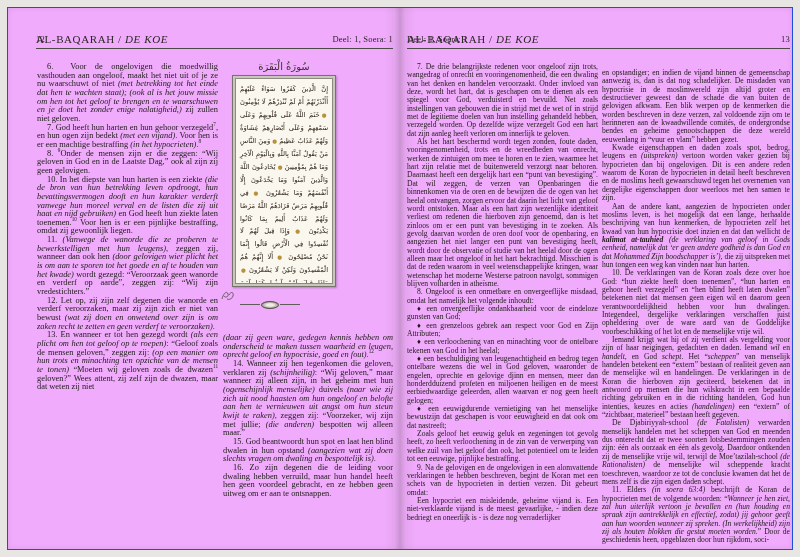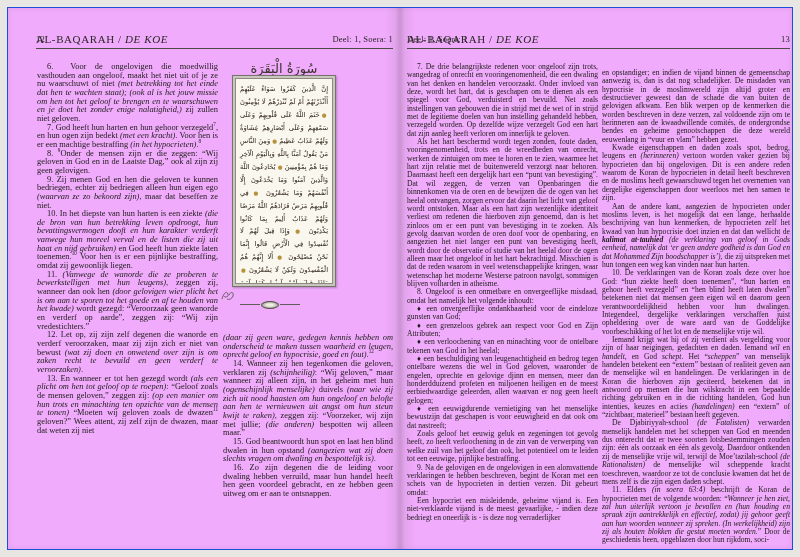--- a/index.html
+++ b/index.html
@@ -25,21 +25,21 @@
   .hdr-rule{position:absolute;top:40px;height:1px;background:#4c4a45;}
   .col{position:absolute;text-align:justify;hyphens:auto;-webkit-hyphens:auto;}
   .trans{font-size:8.4px;line-height:8.65px;}
   .notes{font-size:7.6px;line-height:8.35px;}
   .col p{margin:0;text-indent:10px;}
   .col p.noindent{text-indent:0;}
   sup{font-size:5.2px;line-height:0;}
   
   .quran-title{
     position:absolute;left:222px;top:53px;width:108px;text-align:center;
-    font-family:"DejaVu Sans",sans-serif;font-size:13px;color:#3a342c;
+    font-family:"DejaVu Sans",sans-serif;font-size:10px;color:#3a342c;
   }
   .quran-frame{
     position:absolute;left:224px;top:67px;width:104px;height:212px;box-sizing:border-box;
     background:#c9c6be;border:1px solid #76736c;padding:2px;
     box-shadow:1px 1px 2px rgba(0,0,0,0.25);
   }
   .quran-inner{
     box-sizing:border-box;width:100%;height:100%;
     border:1px solid #8d8a82;background:#faf7ef;
     padding:4px 4px;overflow:hidden;
@@ -67,26 +67,25 @@
 <div class="spread">
 
   <div>
     <span class="hdr-num" style="left:28px;">12</span>
     <div class="hdr-title" style="left:28px;width:357px;">AL-BAQARAH / <i>DE KOE</i></div>
     <span class="hdr-side" style="left:28px;width:357px;text-align:right;">Deel: 1, Soera: 1</span>
     <div class="hdr-rule" style="left:28px;width:357px;"></div>
 
     <div class="col trans" style="left:29px;top:55px;width:181px;height:482px;overflow:hidden;">
         <p>6.&nbsp;&nbsp;Voor de ongelovigen die moedwillig vasthouden aan ongeloof, maakt het niet uit of je ze nu waarschuwt of niet <i>(met betrekking tot het einde dat hen te wachten staat); (ook al is het jouw missie om hen tot het geloof te brengen en te waarschuwen en je doet het zonder enige nalatigheid,)</i> zij zullen niet geloven.</p>
-        <p>7. God heeft hun harten en hun gehoor verzegeld<sup>7</sup>, en hun ogen zijn bedekt <i>(met een kracht)</i>. Voor hen is er een machtige bestraffing <i>(in het hypocrieten)</i>.<sup>8</sup></p>
+        <p>7. God heeft hun harten en hun gehoor verzegeld<sup>7</sup>, en hun ogen zijn bedekt <i>(met een vijand)</i>. Voor hen is er een machtige bestraffing <i>(in het hypocrieten)</i>.<sup>8</sup></p>
         <p>8. <sup>9</sup>Onder de mensen zijn er die zeggen: “Wij geloven in God en in de Laatste Dag,” ook al zijn zij geen gelovigen.</p>
-        <p>9. Zij menen God en hen die geloven te kunnen bedriegen, echter zij bedriegen alleen hun eigen ego <i>(waarvan ze zo bekoord zijn)</i>, maar dat beseffen ze niet.</p>
         <p>10. In het diepste van hun harten is een ziekte <i>(die de bron van hun betrekking leven opdroogt, hun bevattingsvermogen dooft en hun karakter verderft vanwege hun moreel verval en de listen die zij uit haat en nijd gebruiken)</i> en God heeft hun ziekte laten toenemen.<sup>10</sup> Voor hen is er een pijnlijke bestraffing, omdat zij gewoonlijk liegen.</p>
         <p>11. <i>(Vanwege de wanorde die ze proberen te bewerkstelligen met hun leugens)</i>, zeggen zij, wanneer dan ook hen <i>(door gelovigen wier plicht het is om aan te sporen tot het goede en af te houden van het kwade)</i> wordt gezegd: “Veroorzaak geen wanorde en verderf op aarde”, zeggen zij: “Wij zijn vredestichters.”</p>
-        <p>12. Let op, zij zijn zelf degenen die wanorde en verderf veroorzaken, maar zij zijn zich er niet van bewust <i>(wat zij doen en onwetend over zijn is om zaken recht te bevuild en geen verderf te veroorzaken)</i>.</p>
+        <p>12. Let op, zij zijn zelf degenen die wanorde en verderf veroorzaken, maar zij zijn zich er niet van bewust <i>(wat zij doen en onwetend over zijn is om zaken recht te zetten en geen verderf te veroorzaken)</i>.</p>
         <p>13. En wanneer er tot hen gezegd wordt <i>(als een plicht om hen tot geloof op te roepen)</i>: “Geloof zoals de mensen geloven,” zeggen zij: <i>(op een manier om hun trots en minachting ten opzichte van de mensen te tonen)</i> “Moeten wij geloven zoals de dwazen<sup>11</sup> geloven?” Wees attent, zij zelf zijn de dwazen, maar dat weten zij niet</p>
       </div>
 
     <div class="quran-title">سُورَةُ الْبَقَرَة</div>
     <div class="quran-frame">
       <div class="quran-inner">
         <div class="quran-text" dir="rtl">إِنَّ الَّذِينَ كَفَرُوا سَوَاءٌ عَلَيْهِمْ أَأَنْذَرْتَهُمْ أَمْ لَمْ تُنْذِرْهُمْ لَا يُؤْمِنُونَ <span class="am">●</span> خَتَمَ اللَّهُ عَلَى قُلُوبِهِمْ وَعَلَى سَمْعِهِمْ وَعَلَى أَبْصَارِهِمْ غِشَاوَةٌ وَلَهُمْ عَذَابٌ عَظِيمٌ <span class="am">●</span> وَمِنَ النَّاسِ مَنْ يَقُولُ آمَنَّا بِاللَّهِ وَبِالْيَوْمِ الْآخِرِ وَمَا هُمْ بِمُؤْمِنِينَ <span class="am">●</span> يُخَادِعُونَ اللَّهَ وَالَّذِينَ آمَنُوا وَمَا يَخْدَعُونَ إِلَّا أَنْفُسَهُمْ وَمَا يَشْعُرُونَ <span class="am">●</span> فِي قُلُوبِهِمْ مَرَضٌ فَزَادَهُمُ اللَّهُ مَرَضًا وَلَهُمْ عَذَابٌ أَلِيمٌ بِمَا كَانُوا يَكْذِبُونَ <span class="am">●</span> وَإِذَا قِيلَ لَهُمْ لَا تُفْسِدُوا فِي الْأَرْضِ قَالُوا إِنَّمَا نَحْنُ مُصْلِحُونَ <span class="am">●</span> أَلَا إِنَّهُمْ هُمُ الْمُفْسِدُونَ وَلَكِنْ لَا يَشْعُرُونَ <span class="am">●</span> وَإِذَا قِيلَ لَهُمْ آمِنُوا كَمَا آمَنَ النَّاسُ قَالُوا أَنُؤْمِنُ كَمَا آمَنَ السُّفَهَاءُ أَلَا إِنَّهُمْ هُمُ السُّفَهَاءُ وَلَكِنْ لَا يَعْلَمُونَ  وَإِذَا لَقُوا الَّذِينَ آمَنُوا قَالُوا آمَنَّا وَإِذَا خَلَوْا إِلَى شَيَاطِينِهِمْ قَالُوا إِنَّا مَعَكُمْ إِنَّمَا نَحْنُ مُسْتَهْزِئُونَ  اللَّهُ يَسْتَهْزِئُ بِهِمْ وَيَمُدُّهُمْ فِي طُغْيَانِهِمْ يَعْمَهُونَ  أُولَئِكَ الَّذِينَ اشْتَرَوُا الضَّلَالَةَ بِالْهُدَى فَمَا رَبِحَتْ تِجَارَتُهُمْ وَمَا كَانُوا مُهْتَدِينَ </div>
       </div>
     </div>
     <svg class="signature" width="16" height="13" viewBox="0 0 16 13">
@@ -121,21 +120,21 @@
         <p>♦ een verloochening van en minachting voor de ontelbare tekenen van God in het heelal;</p>
         <p>♦ een beschuldiging van leugenachtigheid en bedrog tegen ontelbare wezens die wel in God geloven, waaronder de engelen, oprechte en gelovige djinn en mensen, meer dan honderdduizend profeten en miljoenen heiligen en de meest eerbiedwaardige geleerden, allen waarvan er nog geen heeft gelogen;</p>
         <p>♦ een eeuwigdurende vernietiging van het menselijke bewustzijn dat geschapen is voor eeuwigheid en dat ook om dat nastreeft;</p>
         <p>Zoals geloof het eeuwig geluk en zegeningen tot gevolg heeft, zo heeft verloochening in de zin van de verwerping van welke zuil van het geloof dan ook, het potentieel om te leiden tot een eeuwige, pijnlijke bestraffing.</p>
         <p>9. Na de gelovigen en de ongelovigen in een alomvattende verklaringen te hebben beschreven, begint de Koran met een schets van de hypocrieten in dertien verzen. Dit gebeurt omdat:</p>
         <p>Een hypocriet een misleidende, geheime vijand is. Een niet-verklaarde vijand is de meest gevaarlijke, - indien deze bedriegt en oneerlijk is - is deze nog verraderlijker</p>
       </div>
 
     <div class="col notes" style="left:594px;top:61px;width:188px;height:484px;overflow:hidden;">
         <p class="noindent">en opstandiger; en indien de vijand binnen de gemeenschap aanwezig is, dan is dat nog schadelijker. De misdaden van hypocrisie in de moslimwereld zijn altijd groter en destructiever geweest dan de schade die van buiten de gelovigen afkwam. Een blik werpen op de kenmerken die worden beschreven in deze verzen, zal voldoende zijn om te herinneren aan de kwaadwillende comités, de ondergrondse bendes en geheime genootschappen die deze wereld eeuwenlang in “vuur en vlam” hebben gezet.</p>
-        <p>Kwade eigenschappen en daden zoals spot, bedrog, leugens en <i>(herinneren)</i> vertoon worden vaker gezien bij hypocrieten dan bij ongelovigen. Dit is een andere reden waarom de Koran de hypocrieten in detail heeft beschreven en de moslims heeft gewaarschuwd tegen het overnemen van dergelijke eigenschappen door weerloos met hen samen te zijn.</p>
+        <p>Kwade eigenschappen en daden zoals spot, bedrog, leugens en <i>(uitspreken)</i> vertoon worden vaker gezien bij hypocrieten dan bij ongelovigen. Dit is een andere reden waarom de Koran de hypocrieten in detail heeft beschreven en de moslims heeft gewaarschuwd tegen het overnemen van dergelijke eigenschappen door weerloos met hen samen te zijn.</p>
         <p>Aan de andere kant, aangezien de hypocrieten onder moslims leven, is het mogelijk dat een lange, herhaalde beschrijving van hun kenmerken, de hypocrieten zelf het kwaad van hun hypocrisie doet inzien en dat dan wellicht de <b><i>kalimat at-tauhied</i></b> <i>(de verklaring van geloof in Gods eenheid, namelijk dat ‘er geen andere godheid is dan God en dat Mohammed Zijn boodschapper is’)</i>, die zij uitspreken met hun tongen een weg kan vinden naar hun harten.</p>
         <p>10. De verklaringen van de Koran zoals deze over hoe God: “hun ziekte heeft doen toenemen”, “hun harten en gehoor heeft verzegeld” en “hen blind heeft laten dwalen” betekenen niet dat mensen geen eigen wil en daarom geen verantwoordelijkheid hebben voor hun dwalingen. Integendeel, dergelijke verklaringen verschaffen juist opheldering over de ware aard van de Goddelijke voorbeschikking of het lot en de menselijke vrije wil.</p>
         <p>Iemand krijgt wat hij of zij verdient als vergelding voor zijn of haar neigingen, gedachten en daden. Iemand <i>wil</i> en <i>handelt</i>, en God <i>schept</i>. Het “<i>scheppen</i>” van menselijk handelen betekent een “extern” bestaan of realiteit geven aan de menselijke wil en handelingen. De verklaringen in de Koran die hierboven zijn geciteerd, betekenen dat in antwoord op mensen die hun wilskracht in een bepaalde richting gebruiken en in die richting handelen, God hun intenties, keuzes en acties <i>(handelingen)</i> een “extern” of “zichtbaar, materieel” bestaan heeft gegeven.</p>
         <p>De Djabiriyyah-school <i>(de Fatalisten)</i> verwarden menselijk handelen met het scheppen van God en meenden dus onterecht dat er twee soorten lotsbestemmingen zouden zijn: één als oorzaak en één als gevolg. Daardoor ontkenden zij de menselijke vrije wil, terwijl de Moe’tazilah-school <i>(de Rationalisten)</i> de menselijke wil scheppende kracht toeschreven, waardoor ze tot de conclusie kwamen dat het de mens zelf is die zijn eigen daden schept.</p>
         <p>11. Elders <i>(in soera 63:4)</i> beschrijft de Koran de hypocrieten met de volgende woorden: “<i>Wanneer je hen ziet, zal hun uiterlijk vertoon je bevallen en (hun houding en spraak zijn aantrekkelijk en effectief, zodat) jij gehoor geeft aan hun woorden wanneer zij spreken. (In werkelijkheid) zijn zij als houten blokken die gestut moeten worden.</i>” Door de geschiedenis heen, opgeblazen door hun rijkdom, soci-</p>
       </div>
   </div>
 
   <div class="gutter"></div>
 </div>

